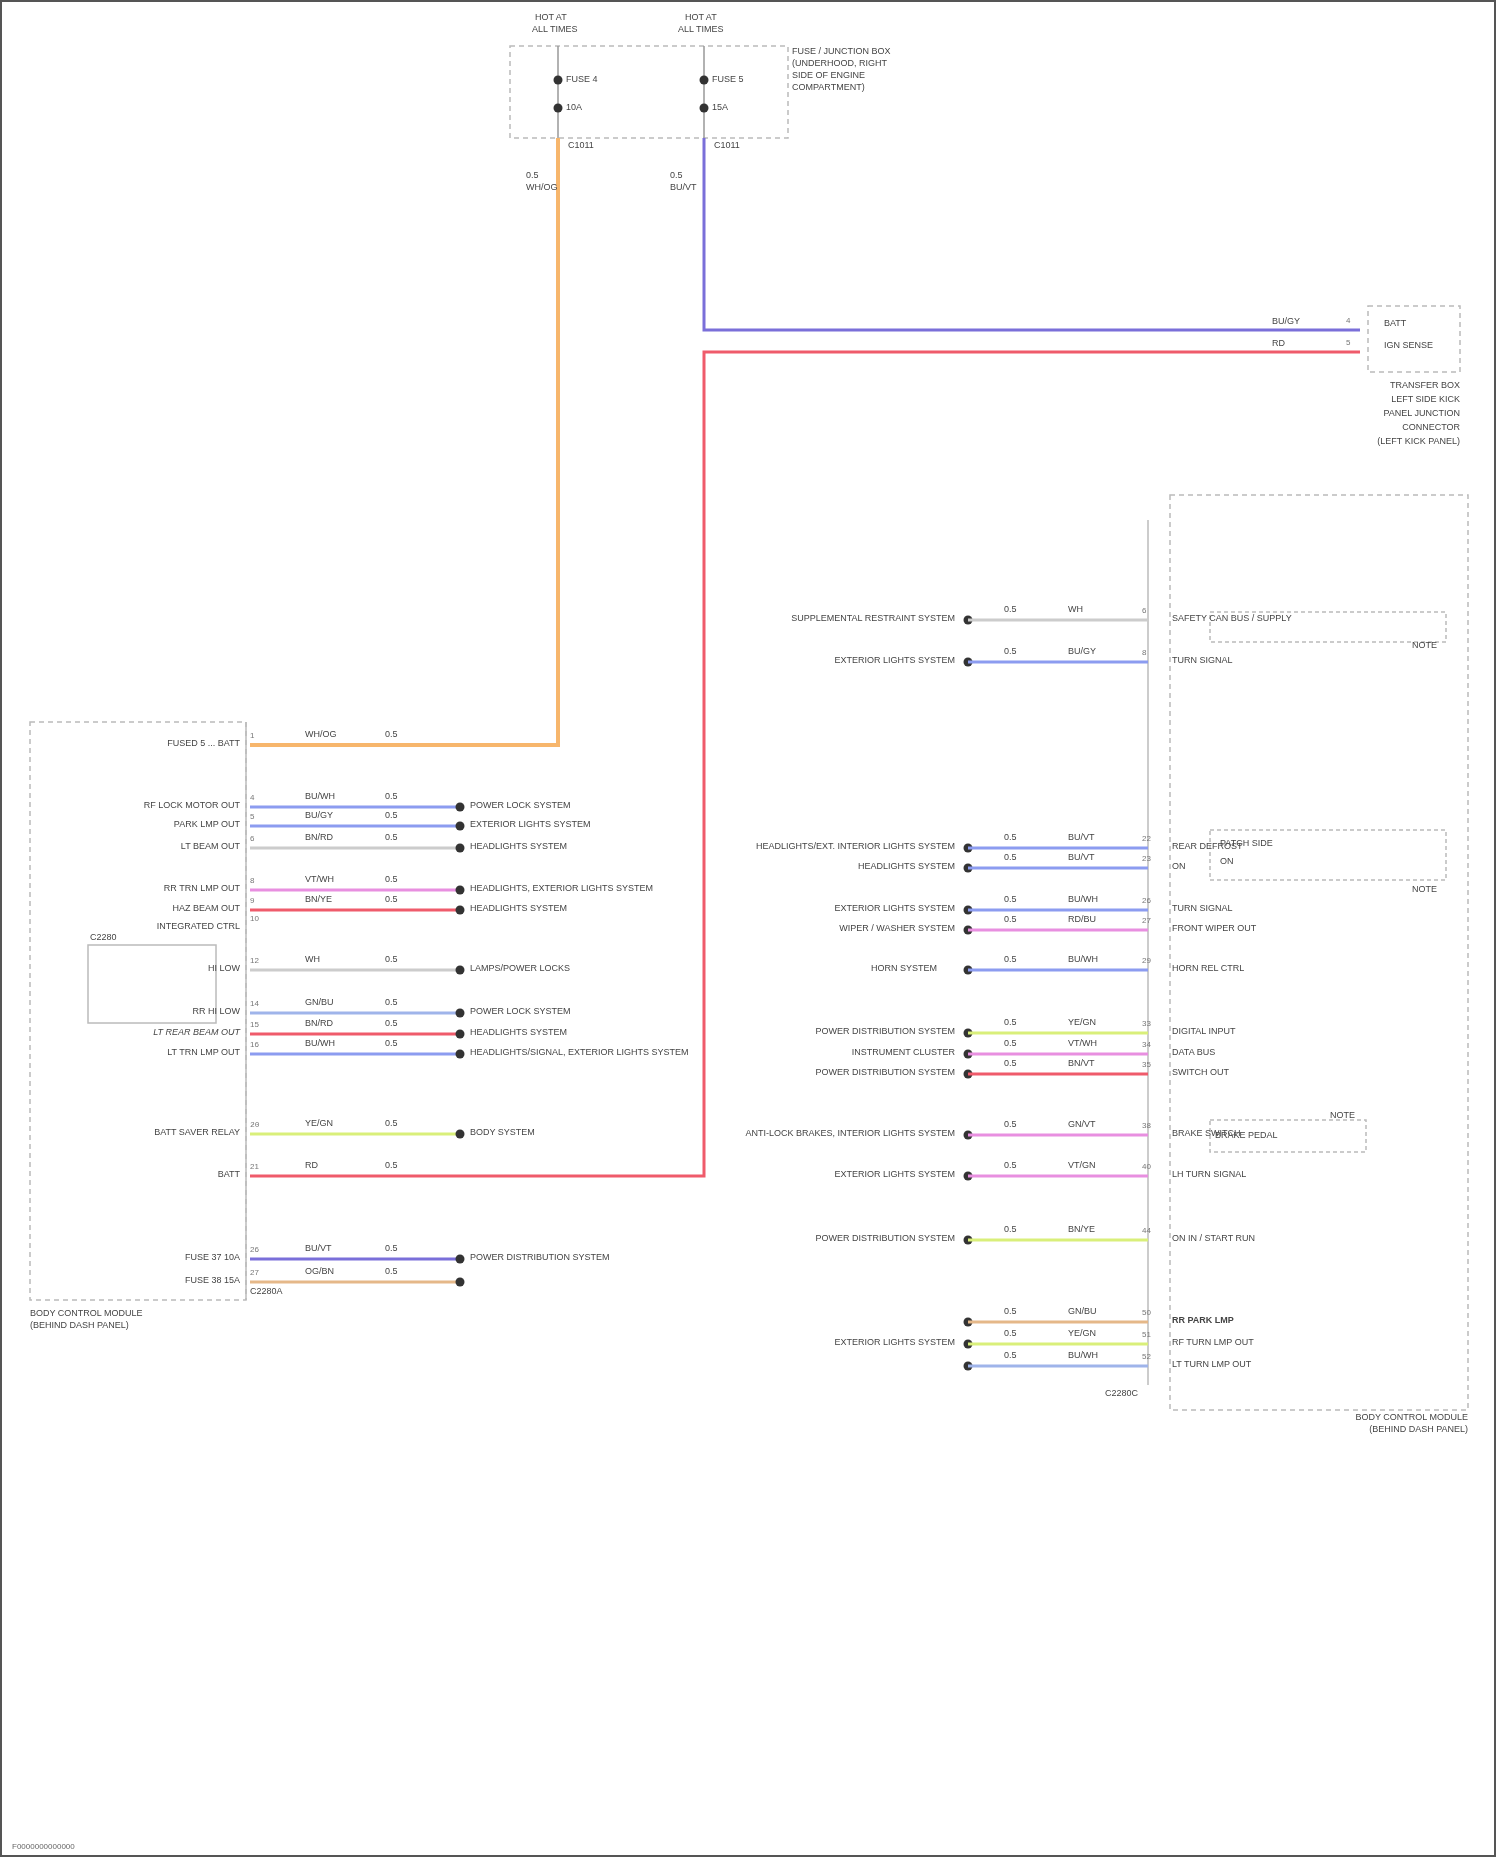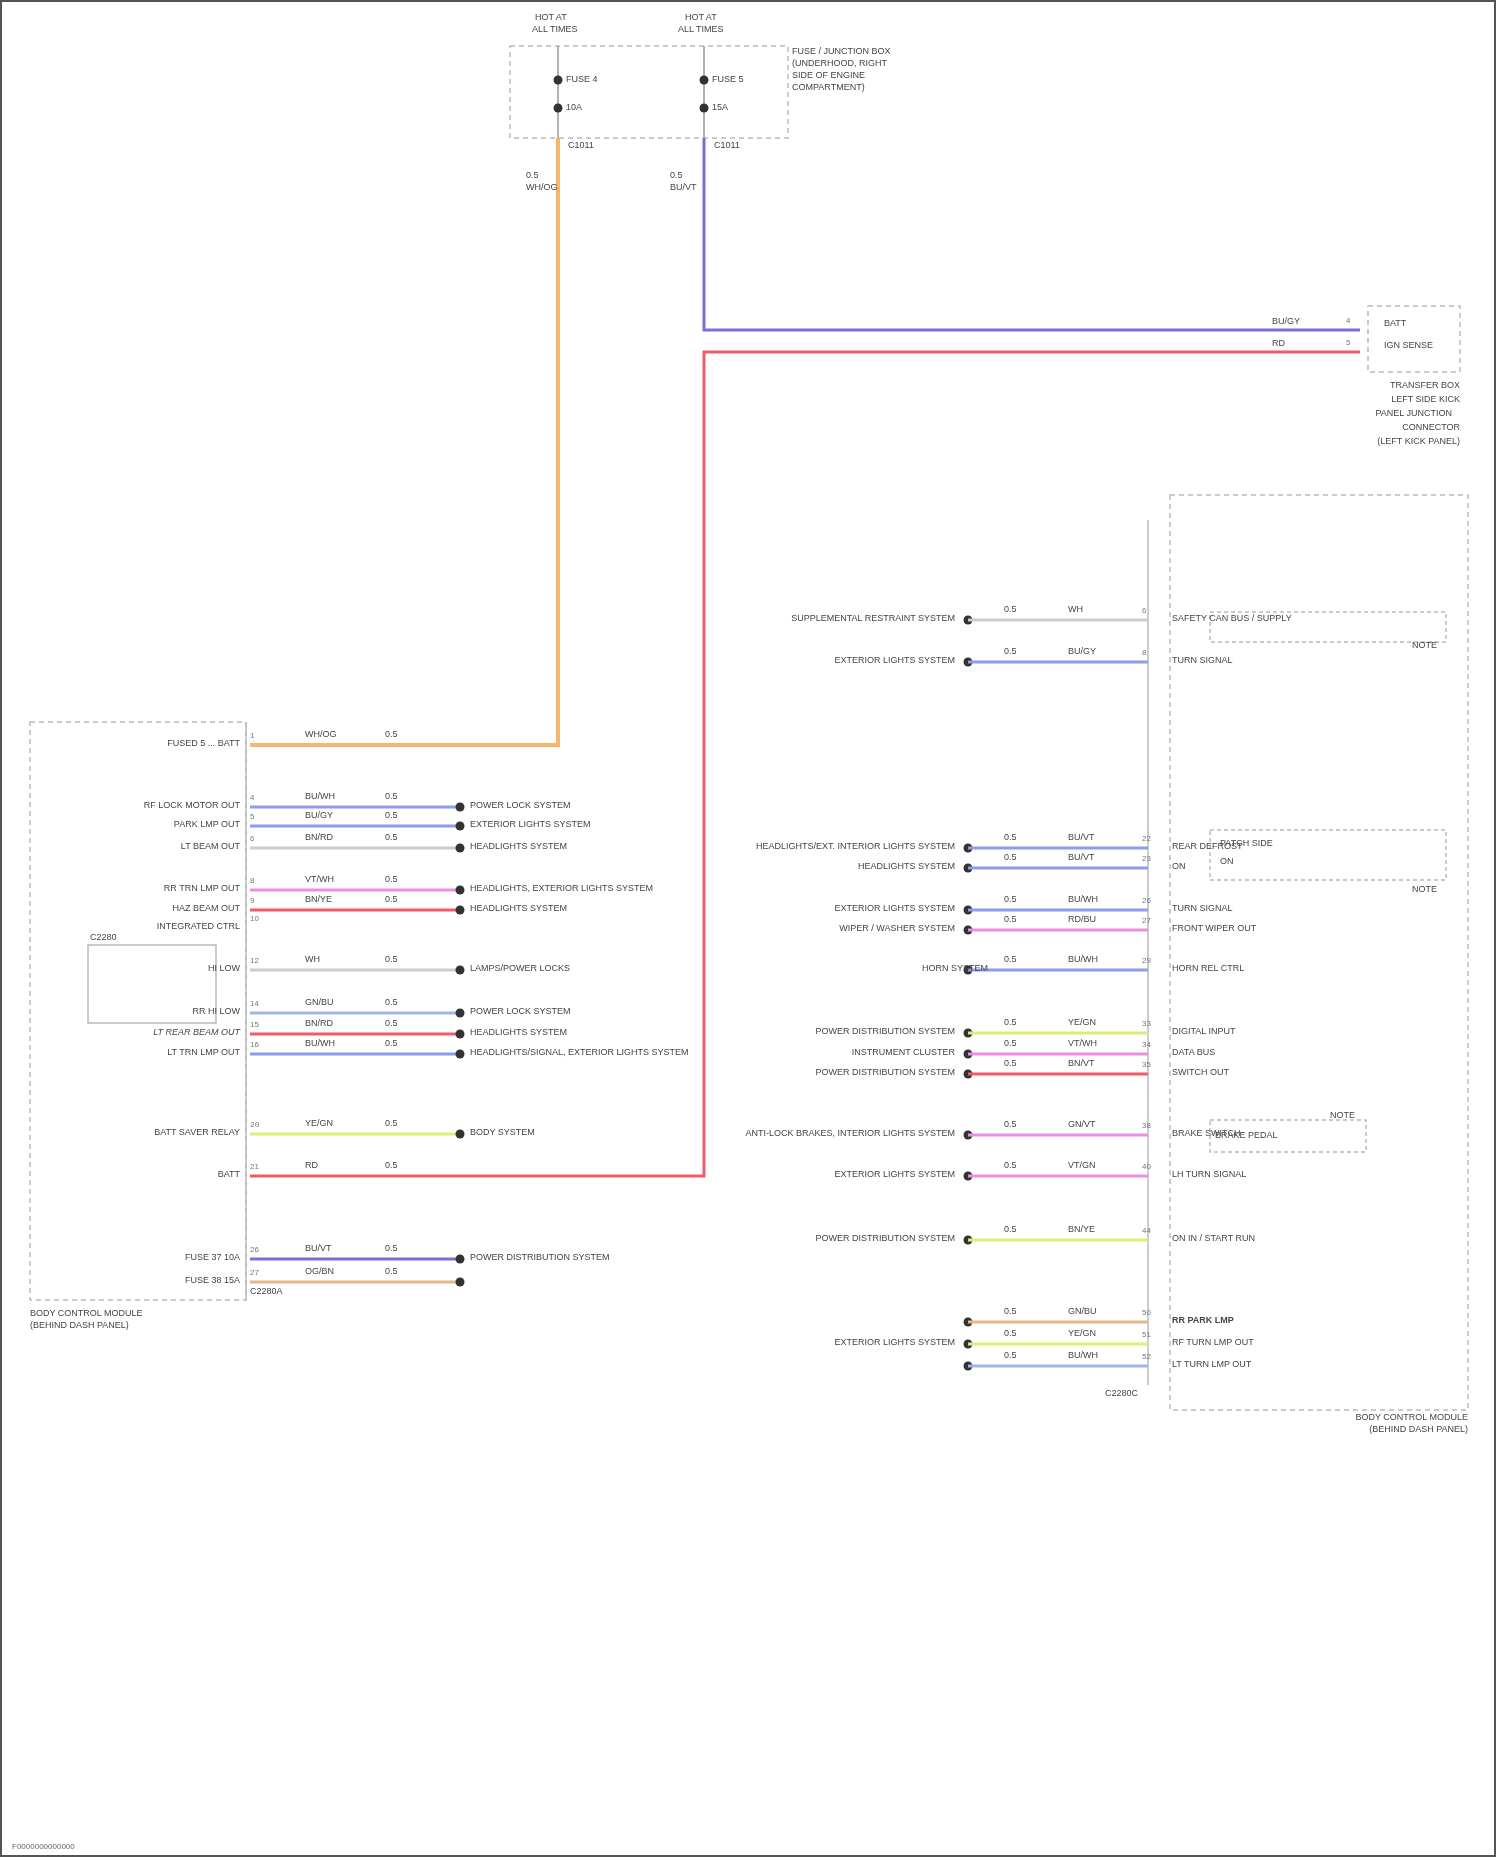--- a/index.html
+++ b/index.html
@@ -113,21 +113,21 @@
     <div class="lbl" style="left: 670px; top: 170px;">0.5</div>
     <div class="lbl" style="left: 670px; top: 182px;">BU/VT</div>
     <div class="lbl" style="left: 1272px; top: 316px;">BU/GY</div>
     <div class="pin" style="left: 1346px; top: 316px;">4</div>
     <div class="lbl" style="left: 1384px; top: 318px;">BATT</div>
     <div class="lbl" style="left: 1272px; top: 338px;">RD</div>
     <div class="pin" style="left: 1346px; top: 338px;">5</div>
     <div class="lbl" style="left: 1384px; top: 340px;">IGN SENSE</div>
     <div class="lbl" style="left: auto; top: 380px; right: 40px; text-align: right;">TRANSFER BOX</div>
     <div class="lbl" style="left: auto; top: 394px; right: 40px; text-align: right;">LEFT SIDE KICK</div>
-    <div class="lbl" style="left: auto; top: 408px; right: 48px; text-align: right;">PANEL JUNCTION</div>
+    <div class="lbl" style="left: auto; top: 408px; right: 40px; text-align: right;">PANEL JUNCTION</div>
     <div class="lbl" style="left: auto; top: 422px; right: 40px; text-align: right;">CONNECTOR</div>
     <div class="lbl" style="left: auto; top: 436px; right: 40px; text-align: right;">(LEFT KICK PANEL)</div>
     <div class="lbl" style="left: 30px; top: 1308px;">BODY CONTROL MODULE</div>
     <div class="lbl" style="left: 30px; top: 1320px;">(BEHIND DASH PANEL)</div>
     <div class="lbl" style="left: auto; top: 738px; right: 1260px; text-align: right;">FUSED 5 ... BATT</div>
     <div class="pin" style="left: 250px; top: 731px;">1</div>
     <div class="lbl" style="left: 305px; top: 729px;">WH/OG</div>
     <div class="lbl" style="left: 385px; top: 729px;">0.5</div>
     <div class="lbl" style="left: auto; top: 800px; right: 1260px; text-align: right;">RF LOCK MOTOR OUT</div>
     <div class="pin" style="left: 250px; top: 793px;">4</div>
@@ -221,21 +221,21 @@
     <div class="lbl" style="left: auto; top: 903px; right: 545px; text-align: right;">EXTERIOR LIGHTS SYSTEM</div>
     <div class="lbl" style="left: 1004px; top: 894px;">0.5</div>
     <div class="lbl" style="left: 1068px; top: 894px;">BU/WH</div>
     <div class="pin" style="left: 1142px; top: 896px;">26</div>
     <div class="lbl" style="left: 1172px; top: 903px;">TURN SIGNAL</div>
     <div class="lbl" style="left: auto; top: 923px; right: 545px; text-align: right;">WIPER / WASHER SYSTEM</div>
     <div class="lbl" style="left: 1004px; top: 914px;">0.5</div>
     <div class="lbl" style="left: 1068px; top: 914px;">RD/BU</div>
     <div class="pin" style="left: 1142px; top: 916px;">27</div>
     <div class="lbl" style="left: 1172px; top: 923px; text-align: center;">FRONT WIPER OUT</div>
-    <div class="lbl" style="left: auto; top: 963px; right: 512px; text-align: left;">HORN SYSTEM</div>
+    <div class="lbl" style="left: auto; top: 963px; right: 563px; text-align: left;">HORN SYSTEM</div>
     <div class="lbl" style="left: 1004px; top: 954px;">0.5</div>
     <div class="lbl" style="left: 1068px; top: 954px;">BU/WH</div>
     <div class="pin" style="left: 1142px; top: 956px;">29</div>
     <div class="lbl" style="left: 1172px; top: 963px;">HORN REL CTRL</div>
     <div class="lbl" style="left: auto; top: 1026px; right: 545px; text-align: right;">POWER DISTRIBUTION SYSTEM</div>
     <div class="lbl" style="left: 1004px; top: 1017px;">0.5</div>
     <div class="lbl" style="left: 1068px; top: 1017px;">YE/GN</div>
     <div class="pin" style="left: 1142px; top: 1019px;">33</div>
     <div class="lbl" style="left: 1172px; top: 1026px;">DIGITAL INPUT</div>
     <div class="lbl" style="left: auto; top: 1047px; right: 545px; text-align: right;">INSTRUMENT CLUSTER</div>

